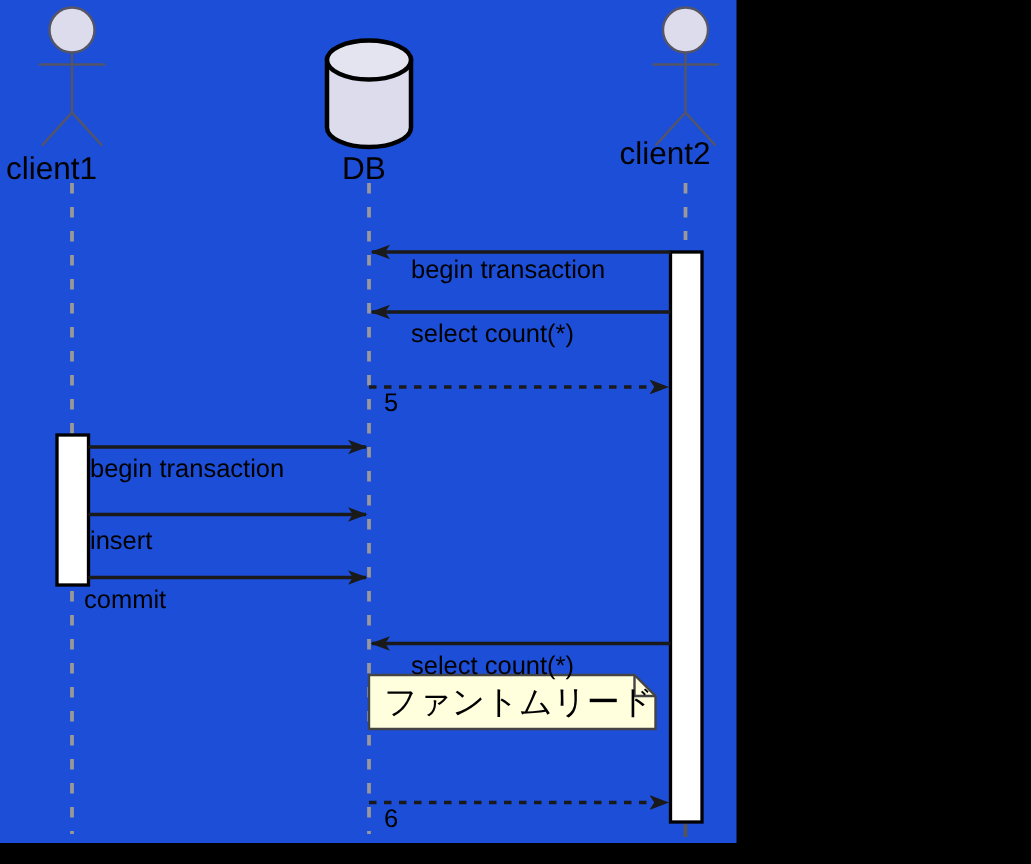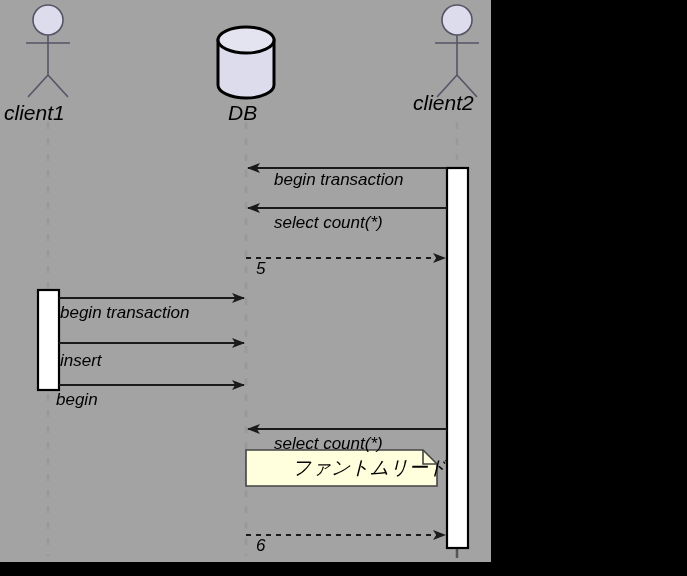--- a/index.html
+++ b/index.html
@@ -15,48 +15,46 @@
     overflow: hidden;
     font-family: "Liberation Sans", sans-serif;
   }
   
   #canvas {
     position: absolute;
     left: 0;
     top: 0;
     width: 491px;
     height: 562px;
-    background: #a3a3a3;
+    background: #1d4ed8;
     overflow: hidden;
-    font-style: italic;
   }
   .svg-layer {
     position: absolute;
     left: 0;
     top: 0;
     width: 491px;
     height: 562px;
   }
   .msg-lbl {
     position: absolute;
     font-family: "Liberation Sans", sans-serif;
     font-size: 17px;
     color: #000000;
     white-space: nowrap;
     line-height: 1;
     margin-top: 28px;
   }
   .note-lbl {
     position: absolute;
     font-family: "DejaVu Sans", sans-serif;
-    font-size: 19px;
+    font-size: 22px;
     color: #000000;
     white-space: nowrap;
     line-height: 1;
-    margin-left: 36px;
   }
   .head-lbl {
     position: absolute;
     font-family: "Liberation Sans", sans-serif;
     font-size: 21px;
     color: #000000;
     white-space: nowrap;
     line-height: 1;
   }
 </style>
@@ -140,20 +138,20 @@
 
     <div class="head-lbl" style="left:4px; top:102px;">client1</div>
     <div class="head-lbl" style="left:228px; top:102px;">DB</div>
     <div class="head-lbl" style="left:413px; top:92px;">client2</div>
 
     <div class="msg-lbl" style="left:274px; top:143px;">begin transaction</div>
     <div class="msg-lbl" style="left:274px; top:186px;">select count(*)</div>
     <div class="msg-lbl" style="left:256px; top:232px;">5</div>
     <div class="msg-lbl" style="left:60px; top:276px;">begin transaction</div>
     <div class="msg-lbl" style="left:60px; top:324px;">insert</div>
-    <div class="msg-lbl" style="left:56px; top:363px;">begin</div>
+    <div class="msg-lbl" style="left:56px; top:363px;">commit</div>
     <div class="msg-lbl" style="left:274px; top:407px;">select count(*)</div>
     <div class="msg-lbl" style="left:256px; top:509px;">6</div>
 
     <div class="note-lbl" style="left:256px; top:458px;">ファントムリード</div>
 
   </div>
 </div>
 
 </body></html>

